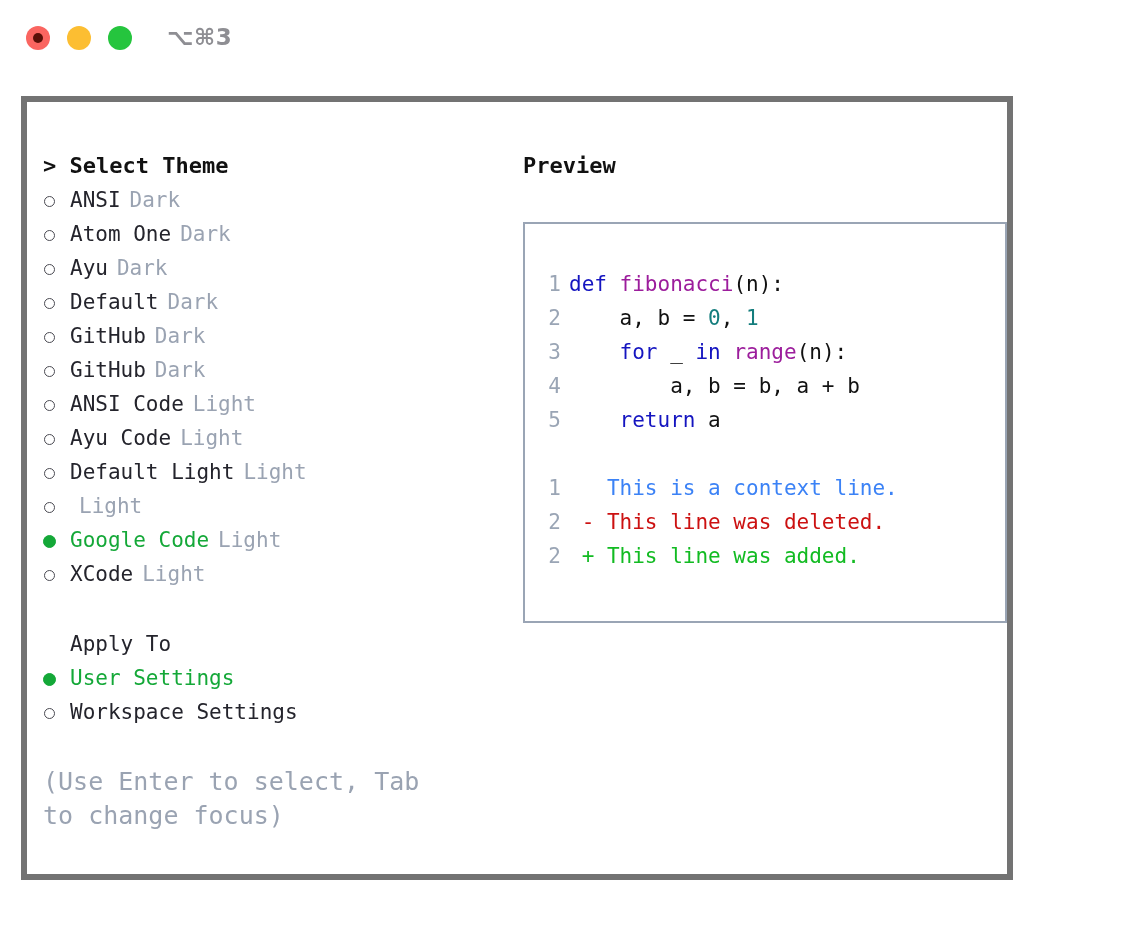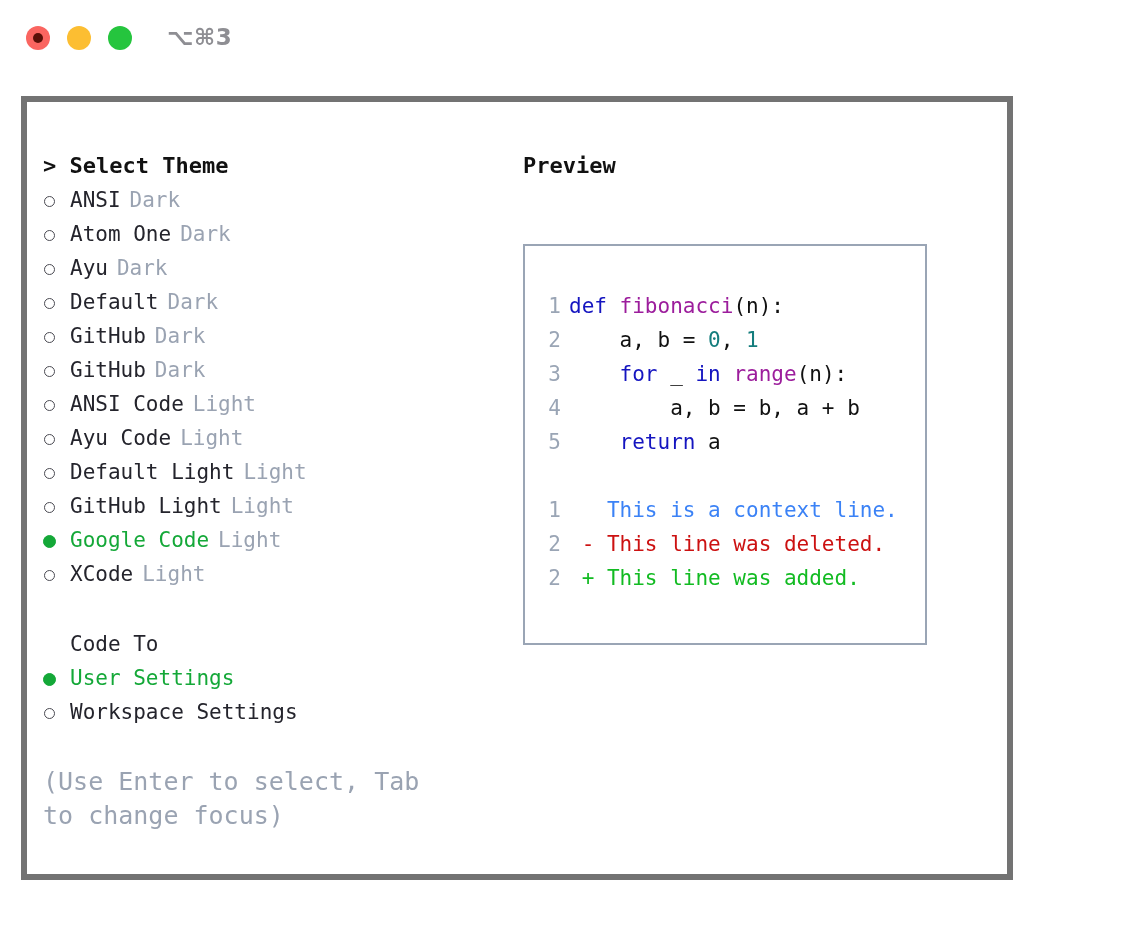--- a/index.html
+++ b/index.html
@@ -152,22 +152,22 @@
   }
 
   
   .right-col {
     position: absolute;
     left: 496px;
     top: 47px;
     width: 490px;
   }
   .preview-box {
-    margin-top: 61px;
-    width: 404px;
+    margin-top: 39px;
+    width: 484px;
     height: 401px;
     border: 2px solid #9aa5b5;
     background: #ffffff;
     box-sizing: border-box;
     overflow: hidden;
   }
   .code {
     padding: 43px 0 0 14px;
     font-size: 21px;
     line-height: 34px;
@@ -213,30 +213,30 @@
       <ul class="theme-list" id="theme-list">
           <li class="row"><span class="bullet"></span><span class="name">ANSI</span><span class="variant">Dark</span></li>
           <li class="row"><span class="bullet"></span><span class="name">Atom One</span><span class="variant">Dark</span></li>
           <li class="row"><span class="bullet"></span><span class="name">Ayu</span><span class="variant">Dark</span></li>
           <li class="row"><span class="bullet"></span><span class="name">Default</span><span class="variant">Dark</span></li>
           <li class="row"><span class="bullet"></span><span class="name">GitHub</span><span class="variant">Dark</span></li>
           <li class="row"><span class="bullet"></span><span class="name">GitHub</span><span class="variant">Dark</span></li>
           <li class="row"><span class="bullet"></span><span class="name">ANSI Code</span><span class="variant">Light</span></li>
           <li class="row"><span class="bullet"></span><span class="name">Ayu Code</span><span class="variant">Light</span></li>
           <li class="row"><span class="bullet"></span><span class="name">Default Light</span><span class="variant">Light</span></li>
-          <li class="row"><span class="bullet"></span><span class="name">GitHub Light</span><span class="variant">Light</span></li>
+          <li class="row"><span class="bullet"></span><span class="variant">Light</span></li>
           <li class="row selected"><span class="bullet"></span><span class="name">Google Code</span><span class="variant">Light</span></li>
           <li class="row"><span class="bullet"></span><span class="name">XCode</span><span class="variant">Light</span></li>
         </ul>
 
       <div class="group-gap"></div>
 
       <div class="row no-bullet">
         <span class="bullet"></span>
-        <span class="name">Code To</span>
+        <span class="name">Apply To</span>
       </div>
 
       <ul class="theme-list" id="apply-to-list">
           <li class="row selected"><span class="bullet"></span><span class="name">User Settings</span></li>
           <li class="row"><span class="bullet"></span><span class="name">Workspace Settings</span></li>
         </ul>
 
       <div class="hint">(Use Enter to select, Tab to change focus)</div>
     </div>
 

